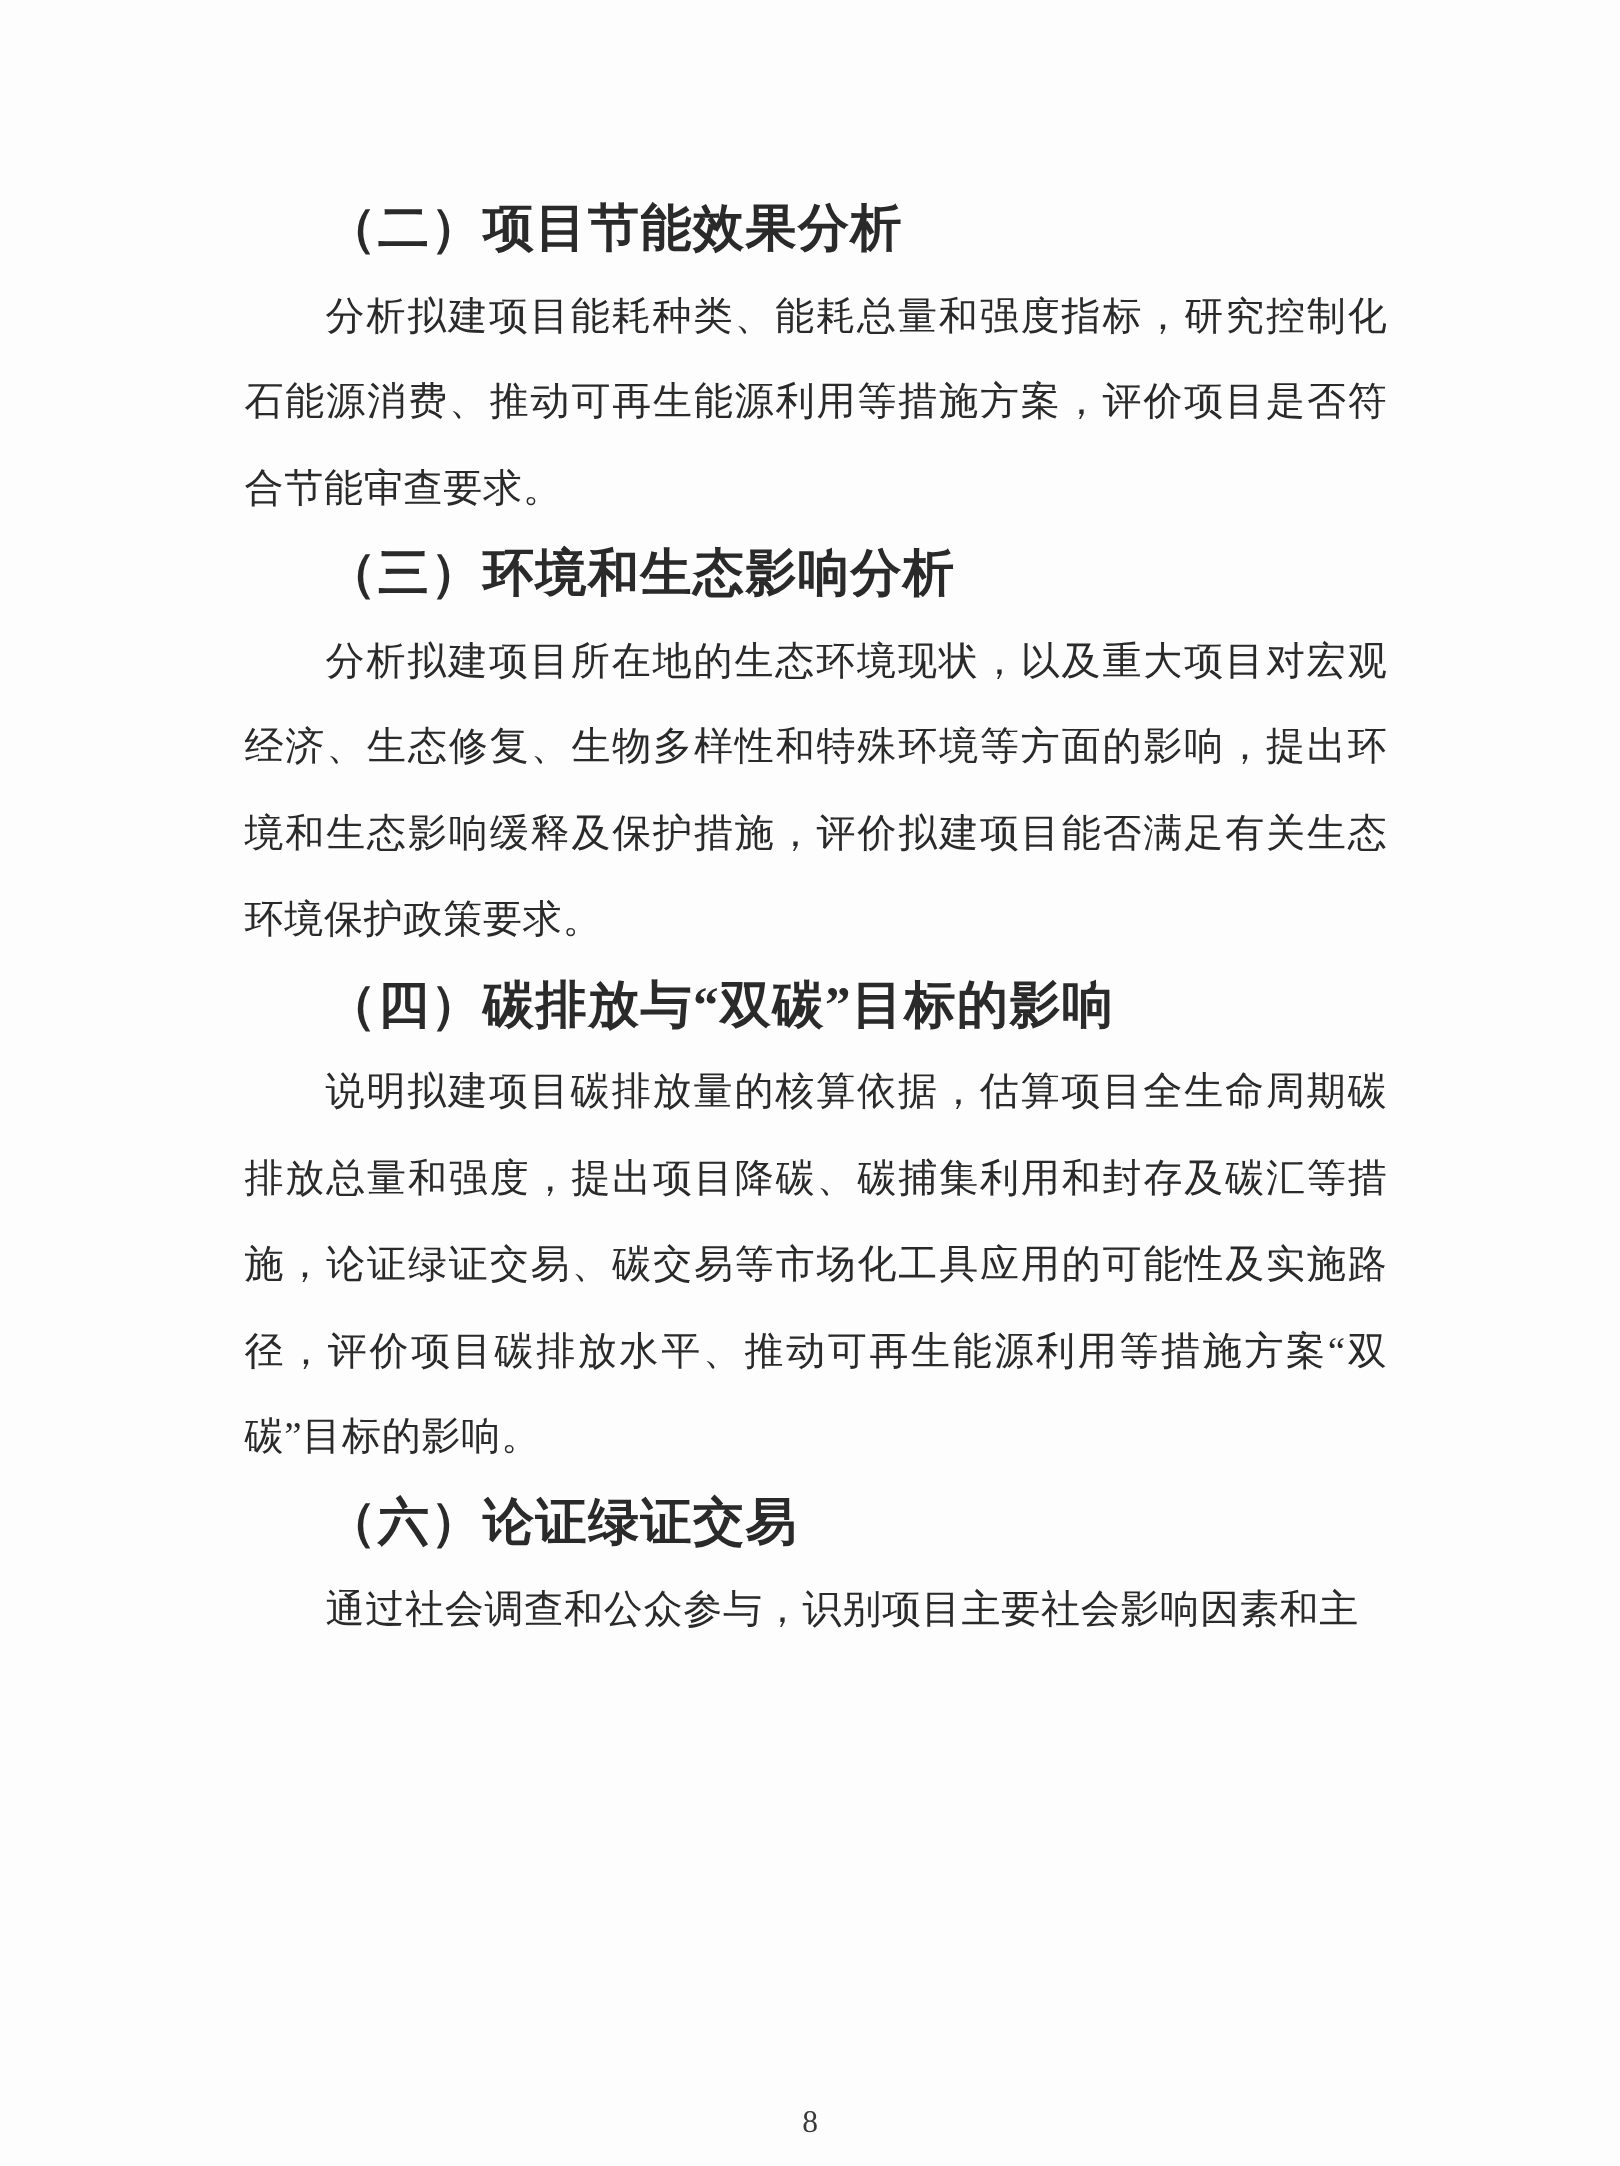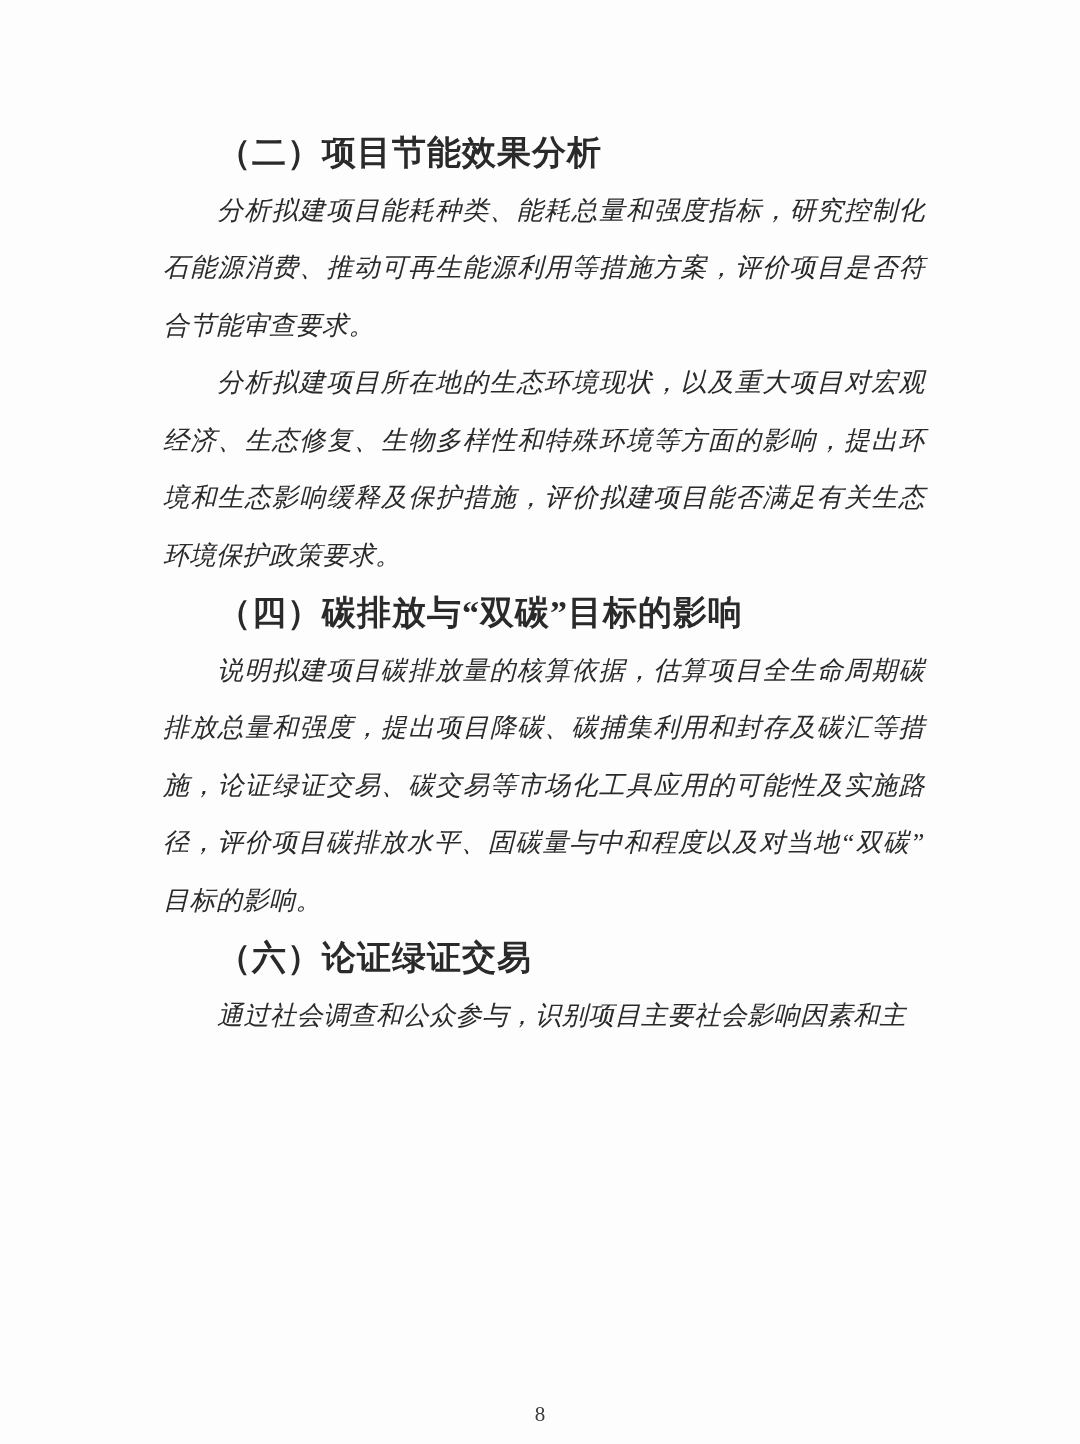--- a/index.html
+++ b/index.html
@@ -40,21 +40,20 @@
   }
   .sec-body {
     font-size: 26px;
     line-height: 57.5px;
     font-weight: 400;
     margin: 0;
     text-indent: 54px;
     text-align: justify;
     text-justify: inter-ideograph;
     letter-spacing: 0.5px;
-    font-style: italic;
   }
   .page-footer {
     position: absolute;
     top: 1402px;
     left: 0;
     width: 1080px;
     text-align: center;
   }
   .page-number {
     font-size: 21px;
@@ -66,26 +65,27 @@
 <body>
 
 <div class="page">
 
   <section class="doc-section">
     <h2 class="sec-heading">（二）项目节能效果分析</h2>
     <p class="sec-body">分析拟建项目能耗种类、能耗总量和强度指标，研究控制化石能源消费、推动可再生能源利用等措施方案，评价项目是否符合节能审查要求。</p>
   </section>
 
   <section class="doc-section">
+    <h2 class="sec-heading">（三）环境和生态影响分析</h2>
     <p class="sec-body">分析拟建项目所在地的生态环境现状，以及重大项目对宏观经济、生态修复、生物多样性和特殊环境等方面的影响，提出环境和生态影响缓释及保护措施，评价拟建项目能否满足有关生态环境保护政策要求。</p>
   </section>
 
   <section class="doc-section">
     <h2 class="sec-heading">（四）碳排放与“双碳”目标的影响</h2>
-    <p class="sec-body">说明拟建项目碳排放量的核算依据，估算项目全生命周期碳排放总量和强度，提出项目降碳、碳捕集利用和封存及碳汇等措施，论证绿证交易、碳交易等市场化工具应用的可能性及实施路径，评价项目碳排放水平、固碳量与中和程度以及对当地“双碳”目标的影响。</p>
+    <p class="sec-body">说明拟建项目碳排放量的核算依据，估算项目全生命周期碳排放总量和强度，提出项目降碳、碳捕集利用和封存及碳汇等措施，论证绿证交易、碳交易等市场化工具应用的可能性及实施路径，评价项目碳排放水平、推动可再生能源利用等措施方案“双碳”目标的影响。</p>
   </section>
 
   <section class="doc-section">
   </section>
 
   <section class="doc-section">
     <h2 class="sec-heading">（六）论证绿证交易</h2>
     <p class="sec-body">通过社会调查和公众参与，识别项目主要社会影响因素和主</p>
   </section>
 

